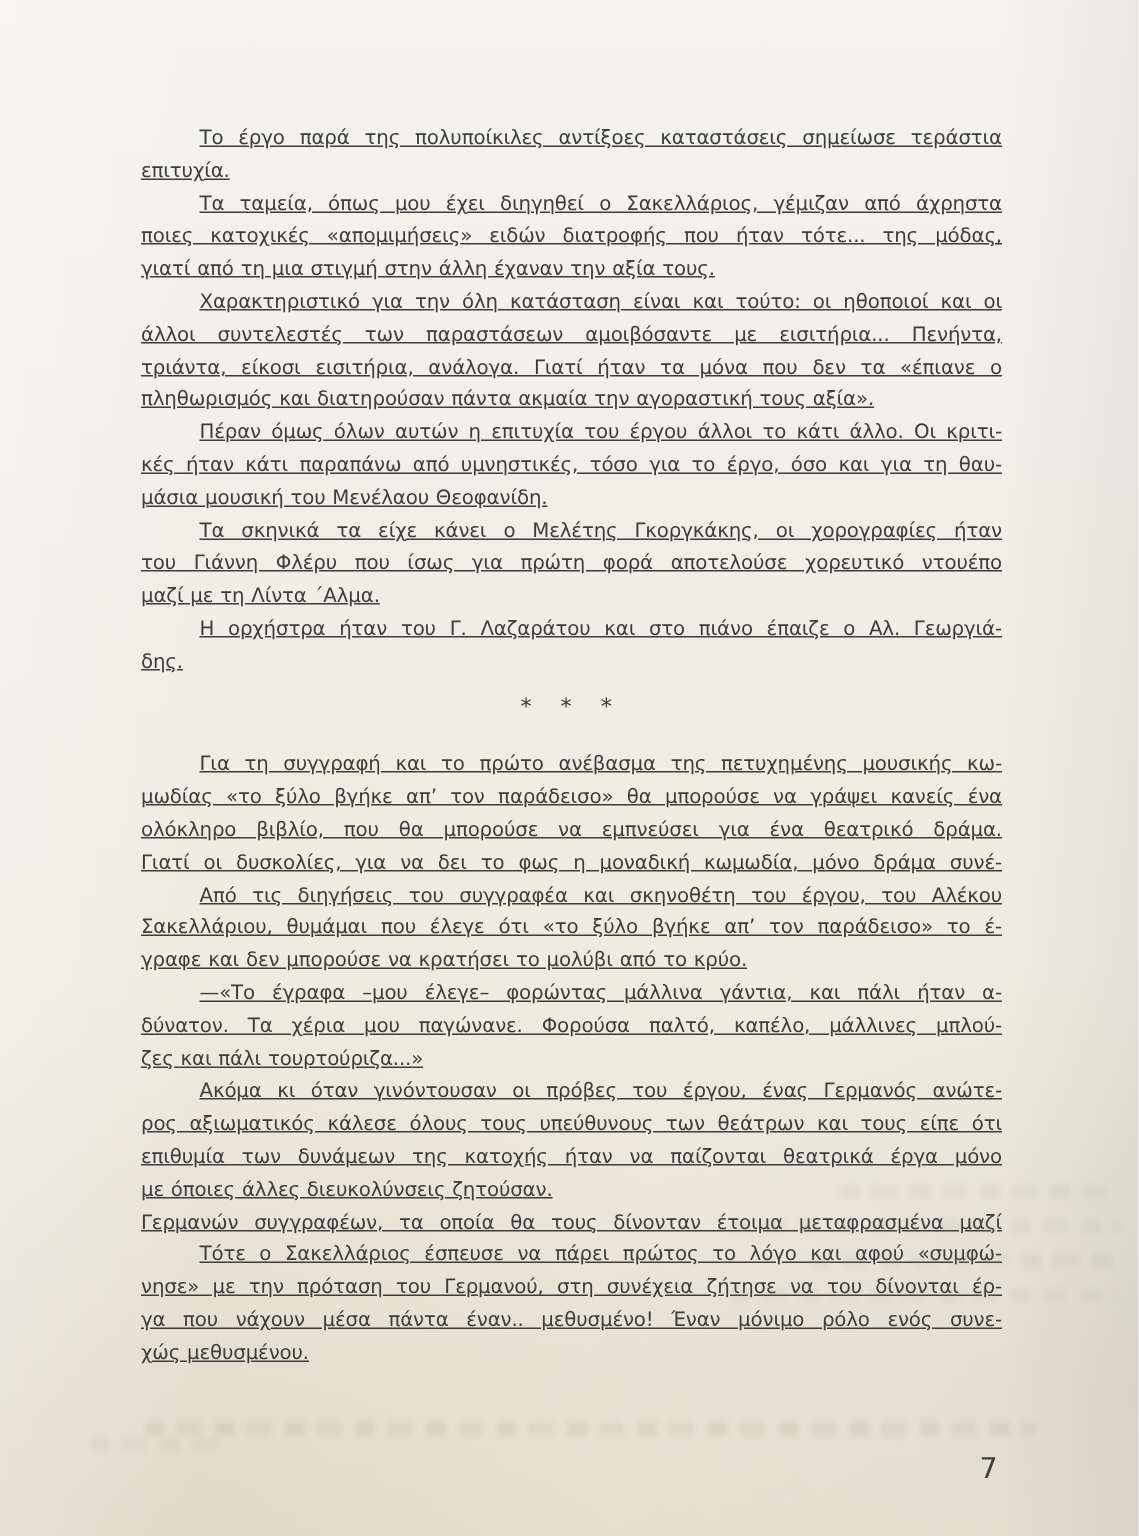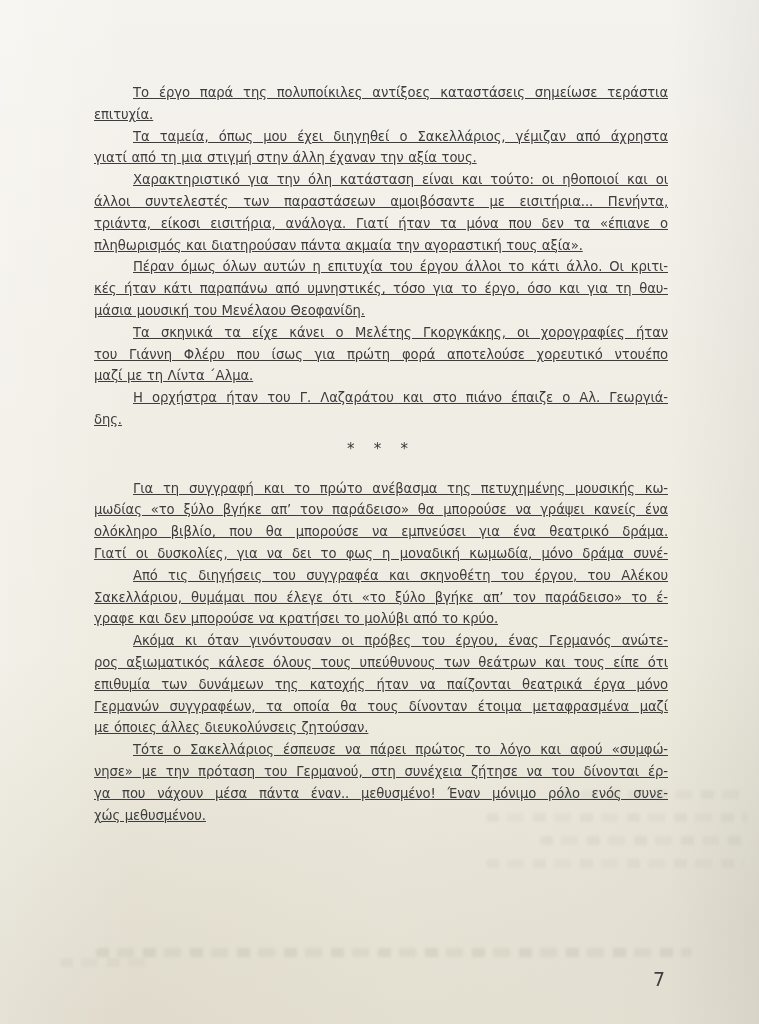--- a/index.html
+++ b/index.html
@@ -102,20 +102,21 @@
 <div class="scan-page">
 
   <div class="text-column">
 
   <div class="paragraph">
         <div class="line first">Το έργο παρά της πολυποίκιλες αντίξοες καταστάσεις σημείωσε τεράστια</div>
         <div class="line last">επιτυχία.</div>
       </div>
       <div class="paragraph">
         <div class="line first">Τα ταμεία, όπως μου έχει διηγηθεί ο Σακελλάριος, γέμιζαν από άχρηστα</div>
+        <div class="line">ποιες κατοχικές «απομιμήσεις» ειδών διατροφής που ήταν τότε... της μόδας,</div>
         <div class="line last">γιατί από τη μια στιγμή στην άλλη έχαναν την αξία τους.</div>
       </div>
       <div class="paragraph">
         <div class="line first">Χαρακτηριστικό για την όλη κατάσταση είναι και τούτο: οι ηθοποιοί και οι</div>
         <div class="line">άλλοι συντελεστές των παραστάσεων αμοιβόσαντε με εισιτήρια... Πενήντα,</div>
         <div class="line">τριάντα, είκοσι εισιτήρια, ανάλογα. Γιατί ήταν τα μόνα που δεν τα «έπιανε ο</div>
         <div class="line last">πληθωρισμός και διατηρούσαν πάντα ακμαία την αγοραστική τους αξία».</div>
       </div>
       <div class="paragraph">
         <div class="line first">Πέραν όμως όλων αυτών η επιτυχία του έργου άλλοι το κάτι άλλο. Οι κριτι-</div>
@@ -137,25 +138,30 @@
         <div class="line">μωδίας «το ξύλο βγήκε απ’ τον παράδεισο» θα μπορούσε να γράψει κανείς ένα</div>
         <div class="line">ολόκληρο βιβλίο, που θα μπορούσε να εμπνεύσει για ένα θεατρικό δράμα.</div>
         <div class="line">Γιατί οι δυσκολίες, για να δει το φως η μοναδική κωμωδία, μόνο δράμα συνέ-</div>
       </div>
       <div class="paragraph">
         <div class="line first">Από τις διηγήσεις του συγγραφέα και σκηνοθέτη του έργου, του Αλέκου</div>
         <div class="line">Σακελλάριου, θυμάμαι που έλεγε ότι «το ξύλο βγήκε απ’ τον παράδεισο» το έ-</div>
         <div class="line last">γραφε και δεν μπορούσε να κρατήσει το μολύβι από το κρύο.</div>
       </div>
       <div class="paragraph">
+        <div class="line first">—«Το έγραφα –μου έλεγε– φορώντας μάλλινα γάντια, και πάλι ήταν α-</div>
+        <div class="line">δύνατον. Τα χέρια μου παγώνανε. Φορούσα παλτό, καπέλο, μάλλινες μπλού-</div>
+        <div class="line last">ζες και πάλι τουρτούριζα...»</div>
+      </div>
+      <div class="paragraph">
         <div class="line first">Ακόμα κι όταν γινόντουσαν οι πρόβες του έργου, ένας Γερμανός ανώτε-</div>
         <div class="line">ρος αξιωματικός κάλεσε όλους τους υπεύθυνους των θεάτρων και τους είπε ότι</div>
         <div class="line">επιθυμία των δυνάμεων της κατοχής ήταν να παίζονται θεατρικά έργα μόνο</div>
+        <div class="line last">με όποιες άλλες διευκολύνσεις ζητούσαν.</div>
         <div class="line">Γερμανών συγγραφέων, τα οποία θα τους δίνονταν έτοιμα μεταφρασμένα μαζί</div>
-        <div class="line last">με όποιες άλλες διευκολύνσεις ζητούσαν.</div>
       </div>
       <div class="paragraph">
         <div class="line first">Τότε ο Σακελλάριος έσπευσε να πάρει πρώτος το λόγο και αφού «συμφώ-</div>
         <div class="line">νησε» με την πρόταση του Γερμανού, στη συνέχεια ζήτησε να του δίνονται έρ-</div>
         <div class="line">γα που νάχουν μέσα πάντα έναν.. μεθυσμένο! Έναν μόνιμο ρόλο ενός συνε-</div>
         <div class="line last">χώς μεθυσμένου.</div>
       </div>
     </div>
 
   <div class="ghost g1"></div>

